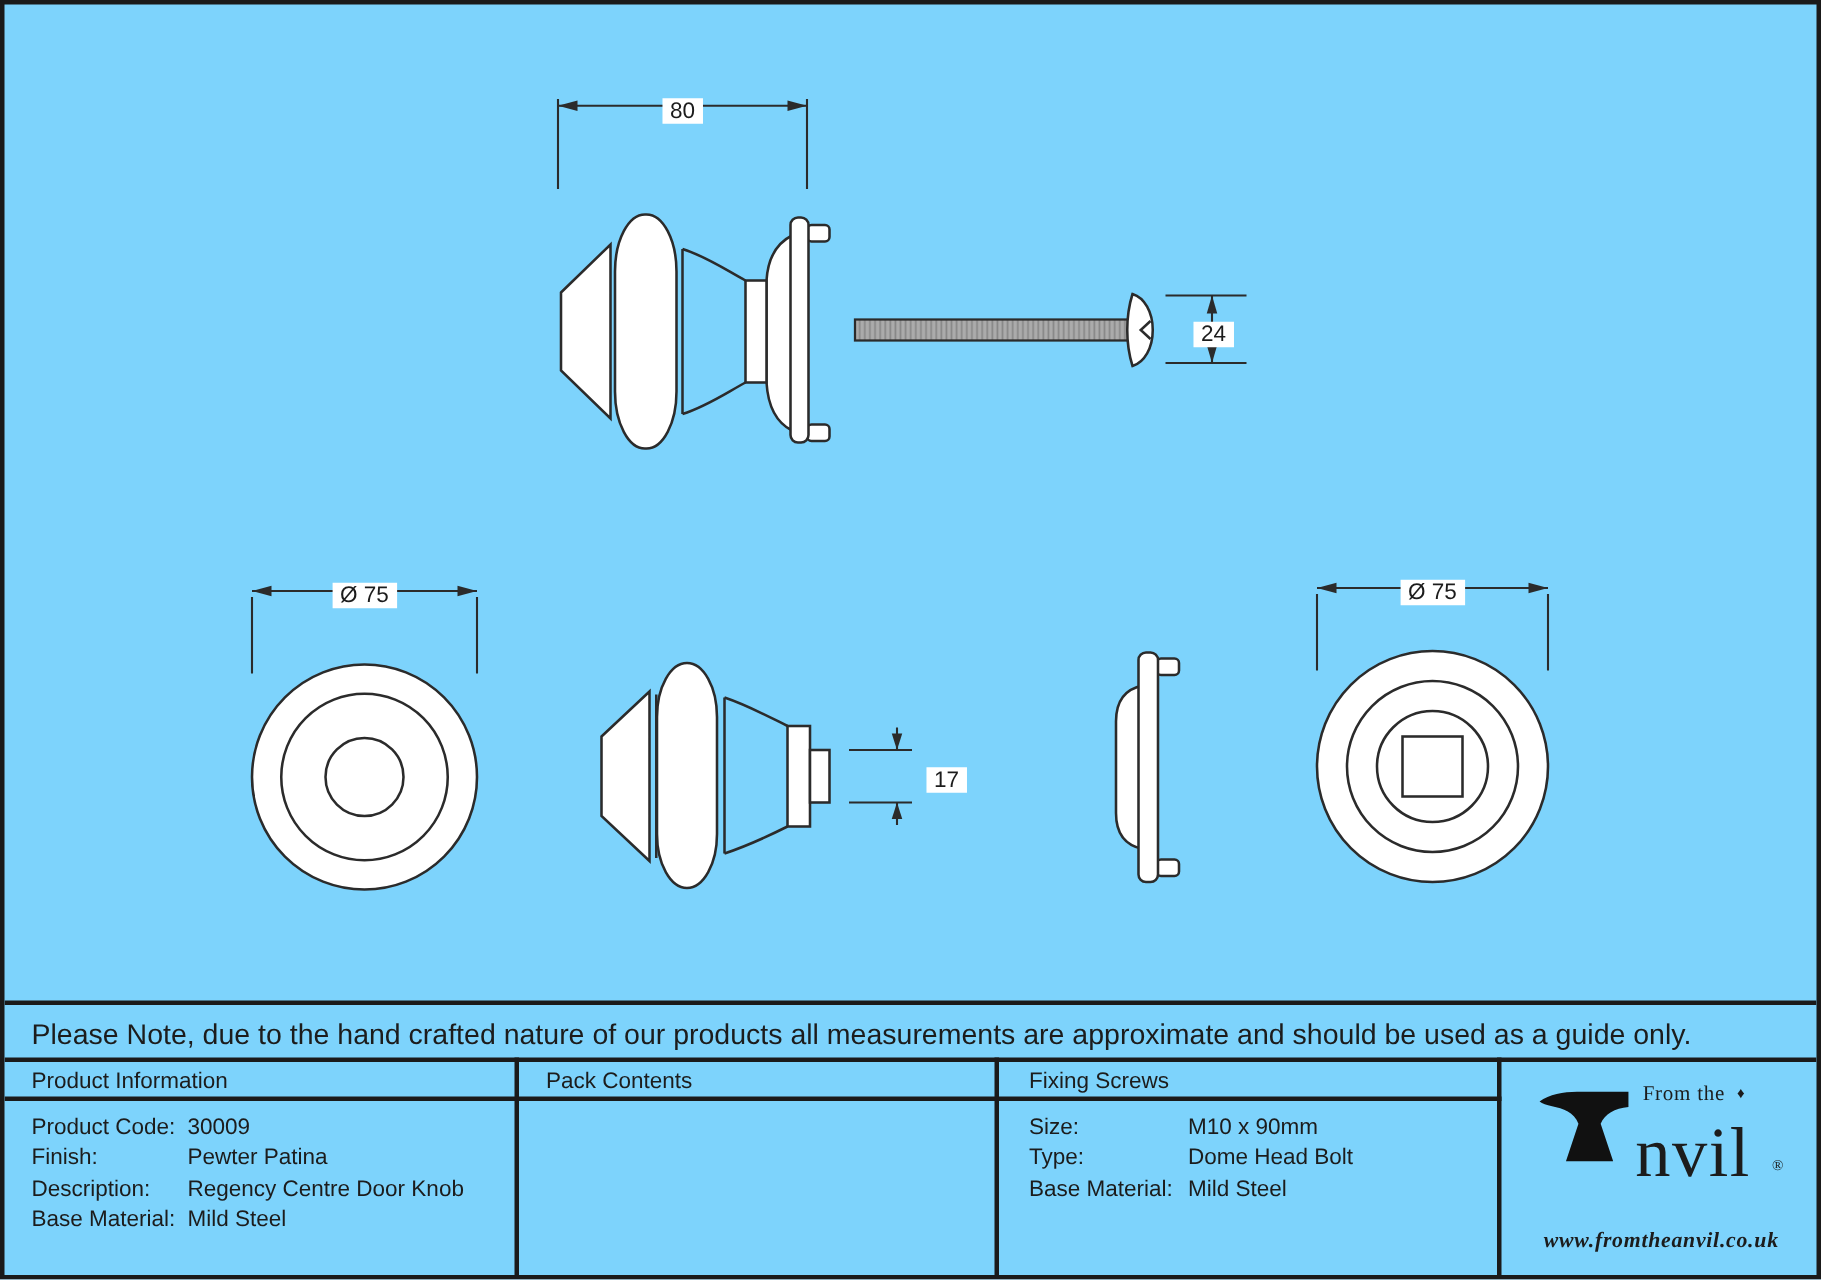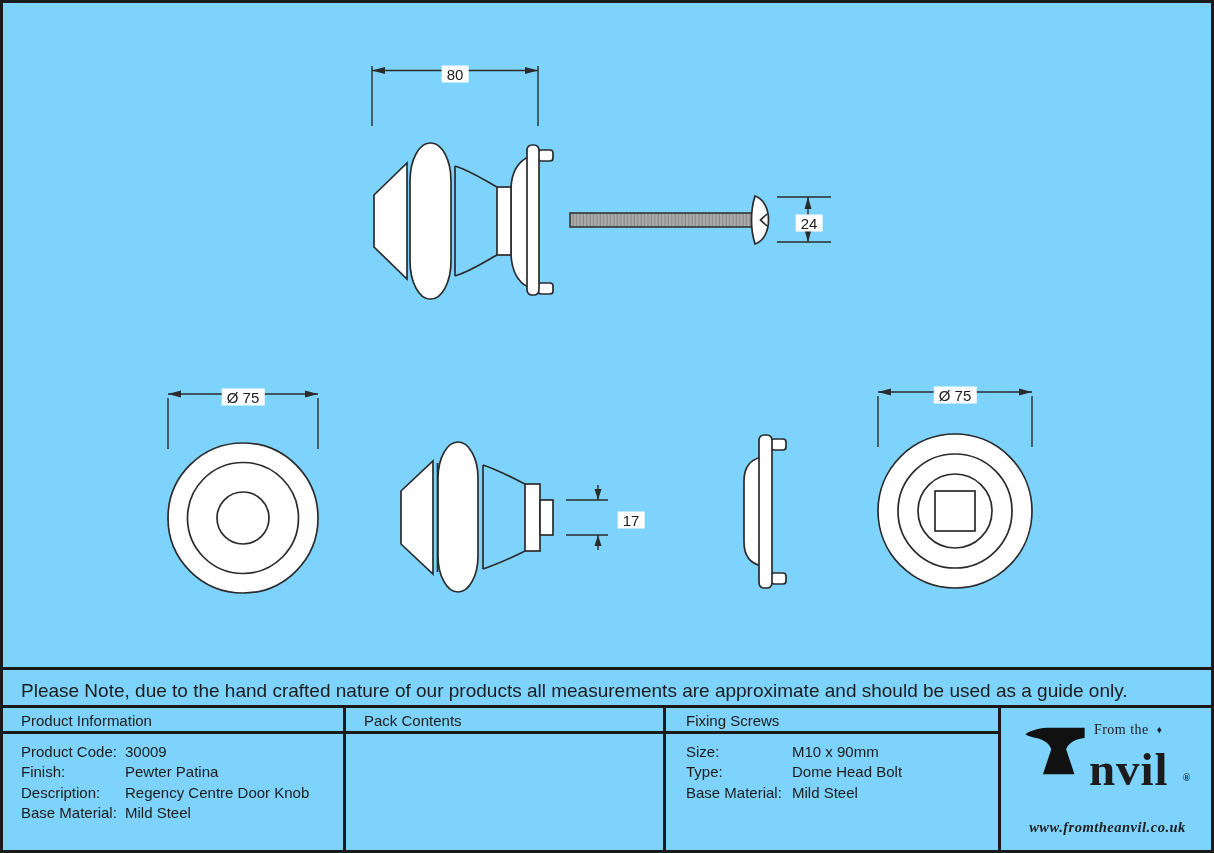--- a/index.html
+++ b/index.html
@@ -38,21 +38,21 @@
     position:absolute;left:1001px;top:706px;width:207px;height:141px;
     display:flex;flex-direction:column;align-items:center;justify-content:center;
     font-family:"Liberation Serif", serif;
   }
   .logo-main{display:flex;align-items:flex-start;}
   .anvil-glyph{display:block;margin-top:3px;}
   .logo-right{display:flex;flex-direction:column;margin-left:3px;}
   .logo-from{font-size:14px;line-height:14px;display:flex;padding-left:5px;letter-spacing:0.5px;}
   .logo-diamond{font-size:10px;margin-left:8px;}
   .logo-reg{font-size:10px;margin-left:14px;position:relative;top:-4px;}
-  .logo-nvil{font-size:47px;line-height:36px;font-weight:bold;letter-spacing:1px;margin-top:14px;}
+  .logo-nvil{font-size:47px;line-height:36px;font-weight:normal;letter-spacing:1px;margin-top:14px;}
   .logo-url{font-size:14.5px;font-style:italic;font-weight:bold;margin-top:19px;letter-spacing:0.5px;}
 </style>
 </head>
 <body>
 
 <div id="sheet">
 
   <svg id="drawing-svg" width="1208" height="663" viewBox="3 3 1208 663" xmlns="http://www.w3.org/2000/svg">
     <defs>
       <pattern id="thread" x="0" y="0" width="3.4" height="14" patternUnits="userSpaceOnUse">

